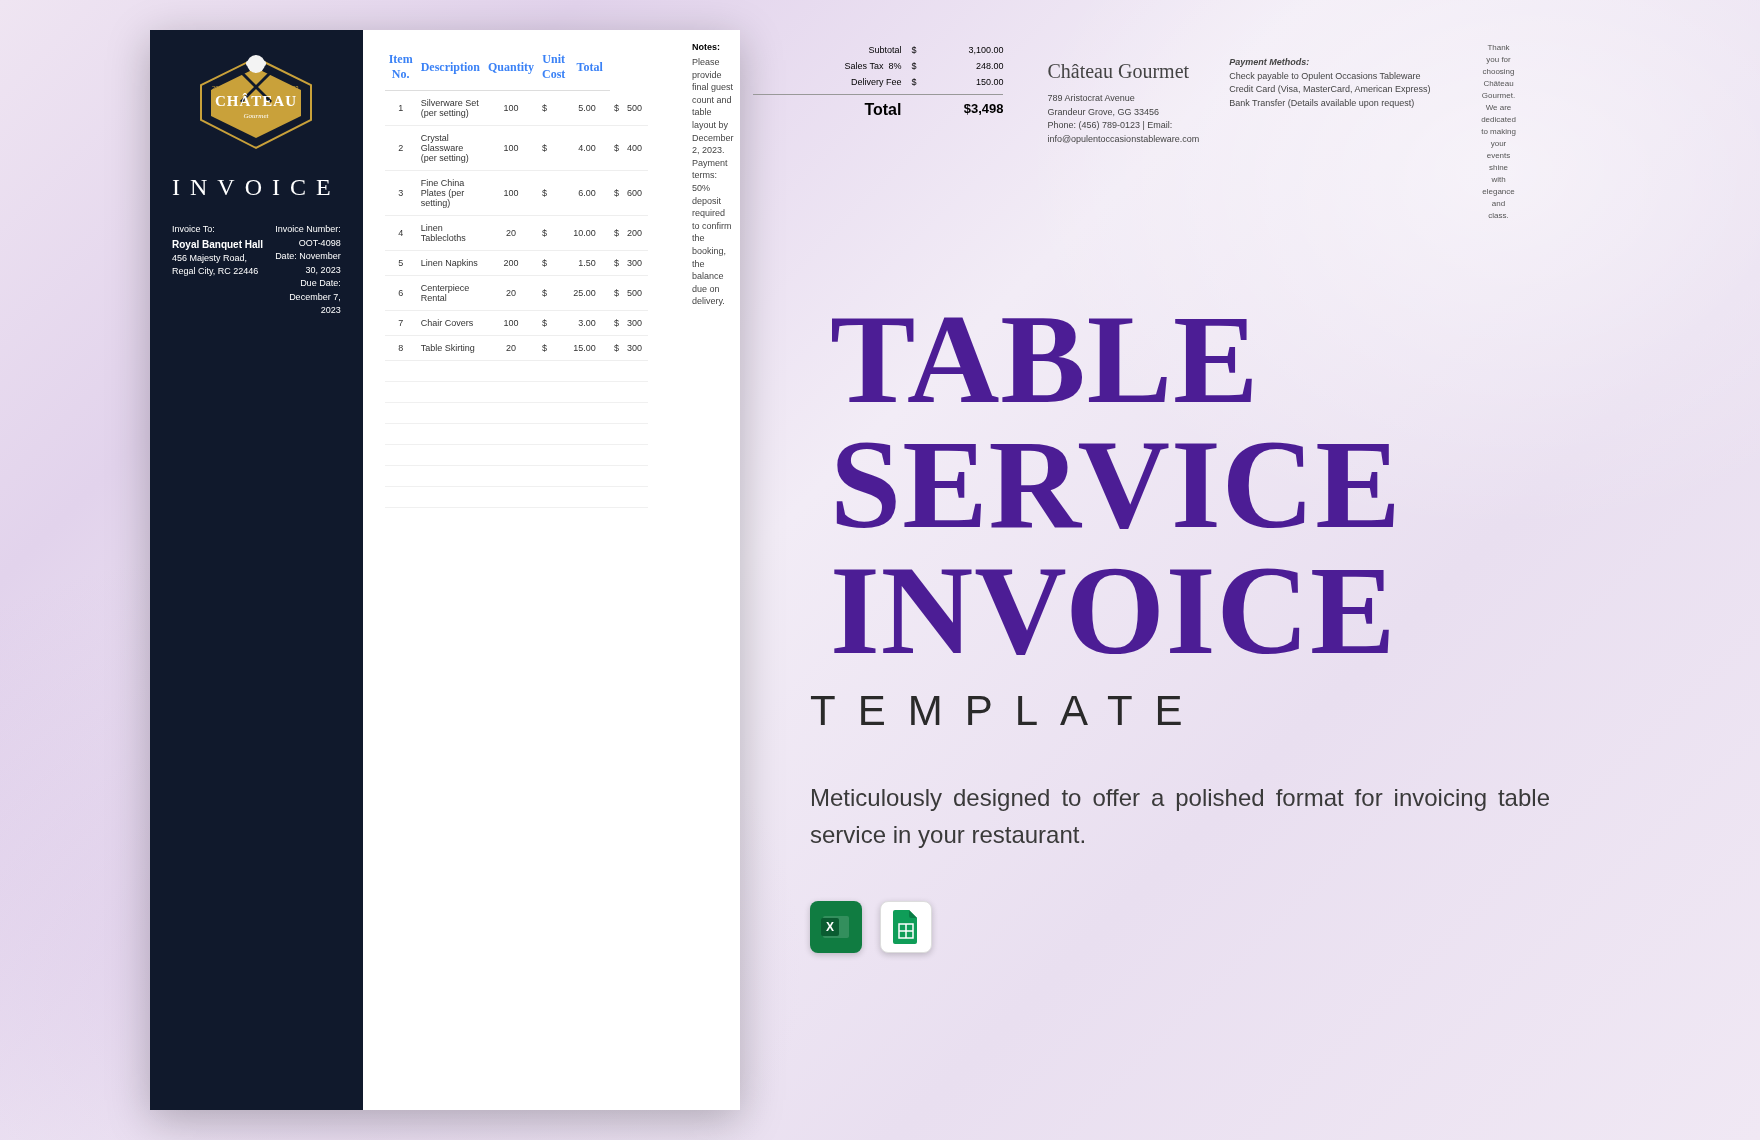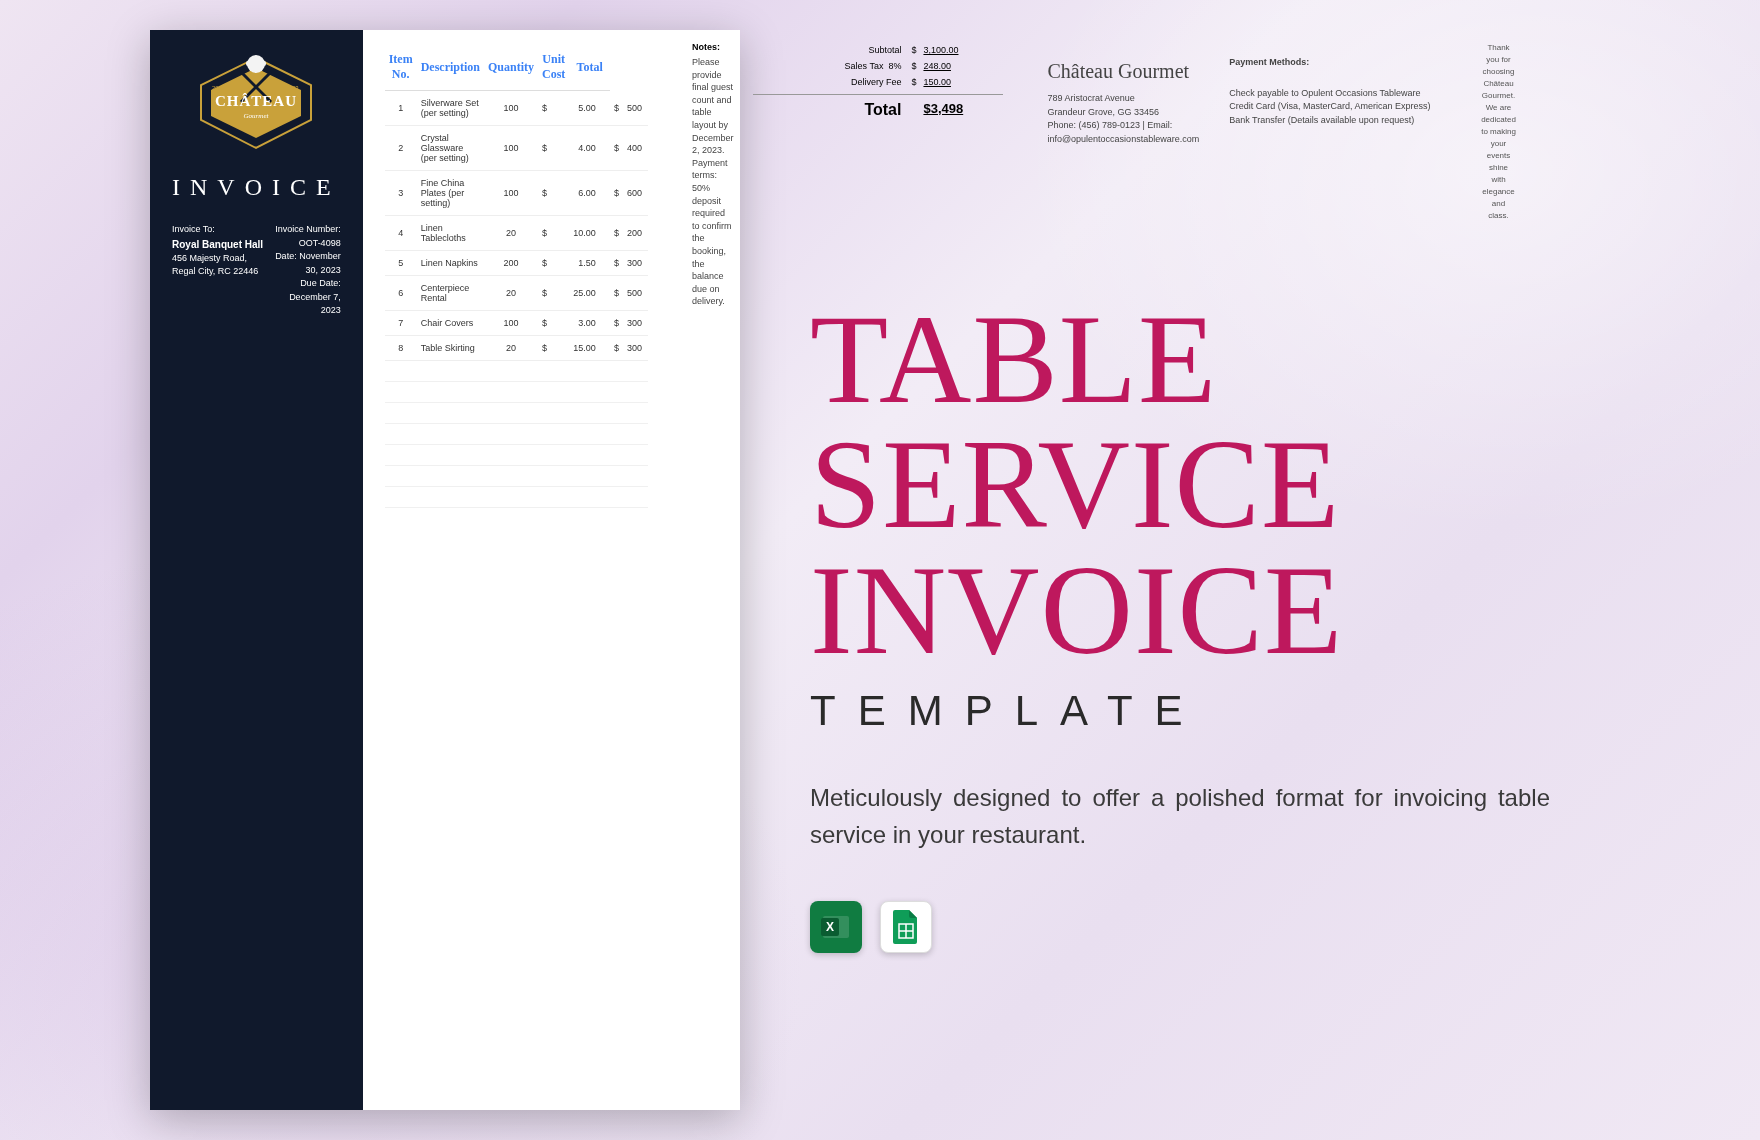--- a/index.html
+++ b/index.html
@@ -80,49 +80,50 @@
   .lower {
     display:flex; padding: 12px 22px 0; gap: 20px; font-size:9px;
   }
   .notes { flex:1; }
   .notes-h { font-weight:bold; margin-bottom:4px; }
   .notes-b { color:#444; line-height:1.4; }
   .totals { width: 250px; }
   .totals-row { display:flex; justify-content:space-between; padding:3px 0; }
   .totals-row .lbl{ text-align:right; flex:1; padding-right:10px;}
   .totals-row .cur{ width:12px; }
-  .totals-row .val{ width:80px; text-align:left;text-decoration:underline; }
+  .totals-row .val{ width:80px; text-align:right; }
   .totals-row.grand { border-top:1px solid #999; margin-top:4px; padding-top:6px; font-weight:bold; font-size:16px;}
   .totals-row.grand .val{ font-size:13px;}
   
   .company {
     display:flex; padding: 26px 22px 10px; gap: 30px; font-size:9px;
   }
   .company-left { flex:1; }
   .company-name {
     font-family: Georgia, serif;
     color:#b38a1f;
     font-size: 20px;
     margin-bottom: 6px;
   }
   .company-left div { color:#444; line-height:1.5;}
   .company-right { width:230px; }
-  .company-right .ph { font-weight:bold; margin-bottom:17px;}
+  .company-right .ph { font-weight:bold; margin-bottom:0;font-style:italic;}
   .company-right div { color:#444; line-height:1.5;}
   .thanks { text-align:center; font-size:8px; color:#555; padding:12px 0 18px; line-height:1.5;}
   
   .promo { position:relative; z-index:1; flex:1; padding-top:110px;}
   .promo-title {
     font-family: Georgia, 'Times New Roman', serif;
-    color:#be185d;
+    color:#4c1d95;
     font-size: 128px;
     line-height: 0.98;
     letter-spacing: 1px;
     text-transform: uppercase;
-    font-weight: 400;
+    font-weight: 700;
+    margin-left: 20px;
   }
   .promo-sub {
     font-family: Arial, sans-serif;
     color:#2a2a2a;
     font-size: 42px;
     letter-spacing: 22px;
     margin-top: 14px;
   }
   .promo-desc {
     margin-top: 44px;

